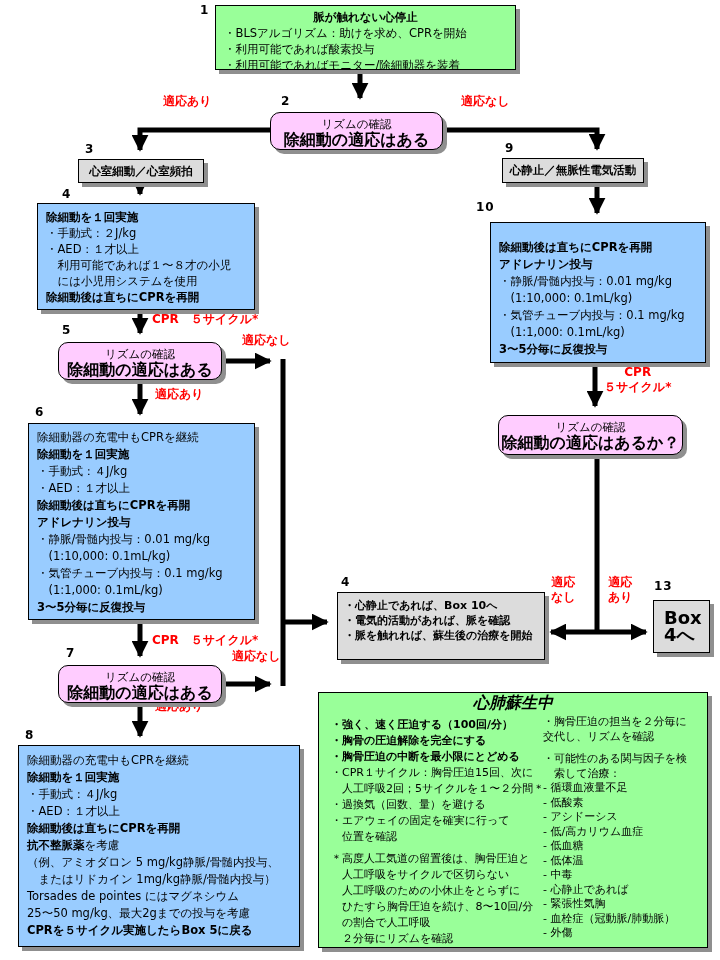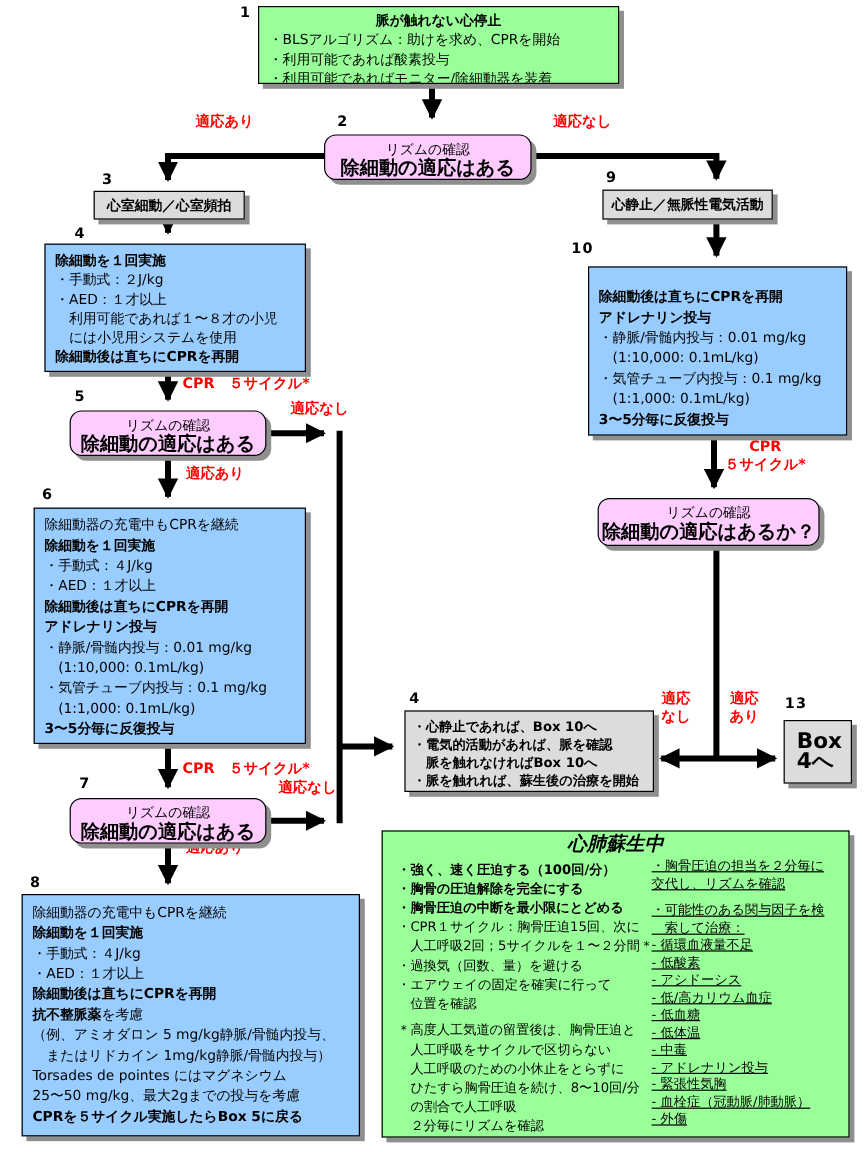--- a/index.html
+++ b/index.html
@@ -19,21 +19,21 @@
   .ctr{text-align:center;}
   .pad{padding:3px 8px;}
   .pinkbox .l1{display:block;margin-top:3px;font-size:11.5px;}
   .pinkbox .l2{display:block;font-weight:bold;font-size:16px;}
   .graylbl{font-weight:bold;text-align:center;line-height:22px;}
   #box12 .line{font-weight:bold;line-height:15px;font-size:11px;}
   #box13 .line{font-weight:bold;font-size:18px;line-height:17px;}
   #cprbox .title{display:block;text-align:center;font-weight:bold;font-style:italic;font-size:16px;margin-top:2px;}
   .col{position:absolute;font-size:11px;}
   .col .line{line-height:16px;}
-  .colR .line{line-height:14.5px;text-decoration:underline;}
+  .colR .line{line-height:14.5px;}
   .gap6{display:block;height:6px;}
   .gap8{display:block;height:8px;}
 </style>
 </head>
 <body>
 
 <div id="stage">
 
   <svg class="arrows" width="720" height="960" viewBox="0 0 720 960">
     <defs>
@@ -165,21 +165,20 @@
   </div>
 
   <div class="box pink pinkbox" style="left:498px;top:415px;width:185px;height:40px">
     <span class="l1">リズムの確認</span>
     <span class="l2">除細動の適応はあるか？</span>
   </div>
 
   <div class="box gray" id="box12" style="left:337px;top:592px;width:208px;height:68px;padding:5px 6px">
     <span class="line">・心静止であれば、Box 10へ</span>
     <span class="line">・電気的活動があれば、脈を確認</span>
-    <span class="line">　脈を触れなければBox 10へ</span>
     <span class="line">・脈を触れれば、蘇生後の治療を開始</span>
   </div>
 
   <div class="box gray" id="box13" style="left:653px;top:600px;width:57px;height:53px;padding:8px 0 0 10px">
     <span class="line">Box</span>
     <span class="line">4へ</span>
   </div>
 
   <div class="box green" id="cprbox" style="left:318px;top:692px;width:390px;height:256px">
     <span class="title">心肺蘇生中</span>
@@ -206,20 +205,20 @@
       <span class="gap8"></span>
       <span class="line">・可能性のある関与因子を検</span>
       <span class="line">　索して治療：</span>
       <span class="line">- 循環血液量不足</span>
       <span class="line">- 低酸素</span>
       <span class="line">- アシドーシス</span>
       <span class="line">- 低/高カリウム血症</span>
       <span class="line">- 低血糖</span>
       <span class="line">- 低体温</span>
       <span class="line">- 中毒</span>
-      <span class="line">- アドレナリン投与</span>
+      <span class="line">- 心静止であれば</span>
       <span class="line">- 緊張性気胸</span>
       <span class="line">- 血栓症（冠動脈/肺動脈）</span>
       <span class="line">- 外傷</span>
     </div>
   </div>
 
 </div>
 
 </body></html>

